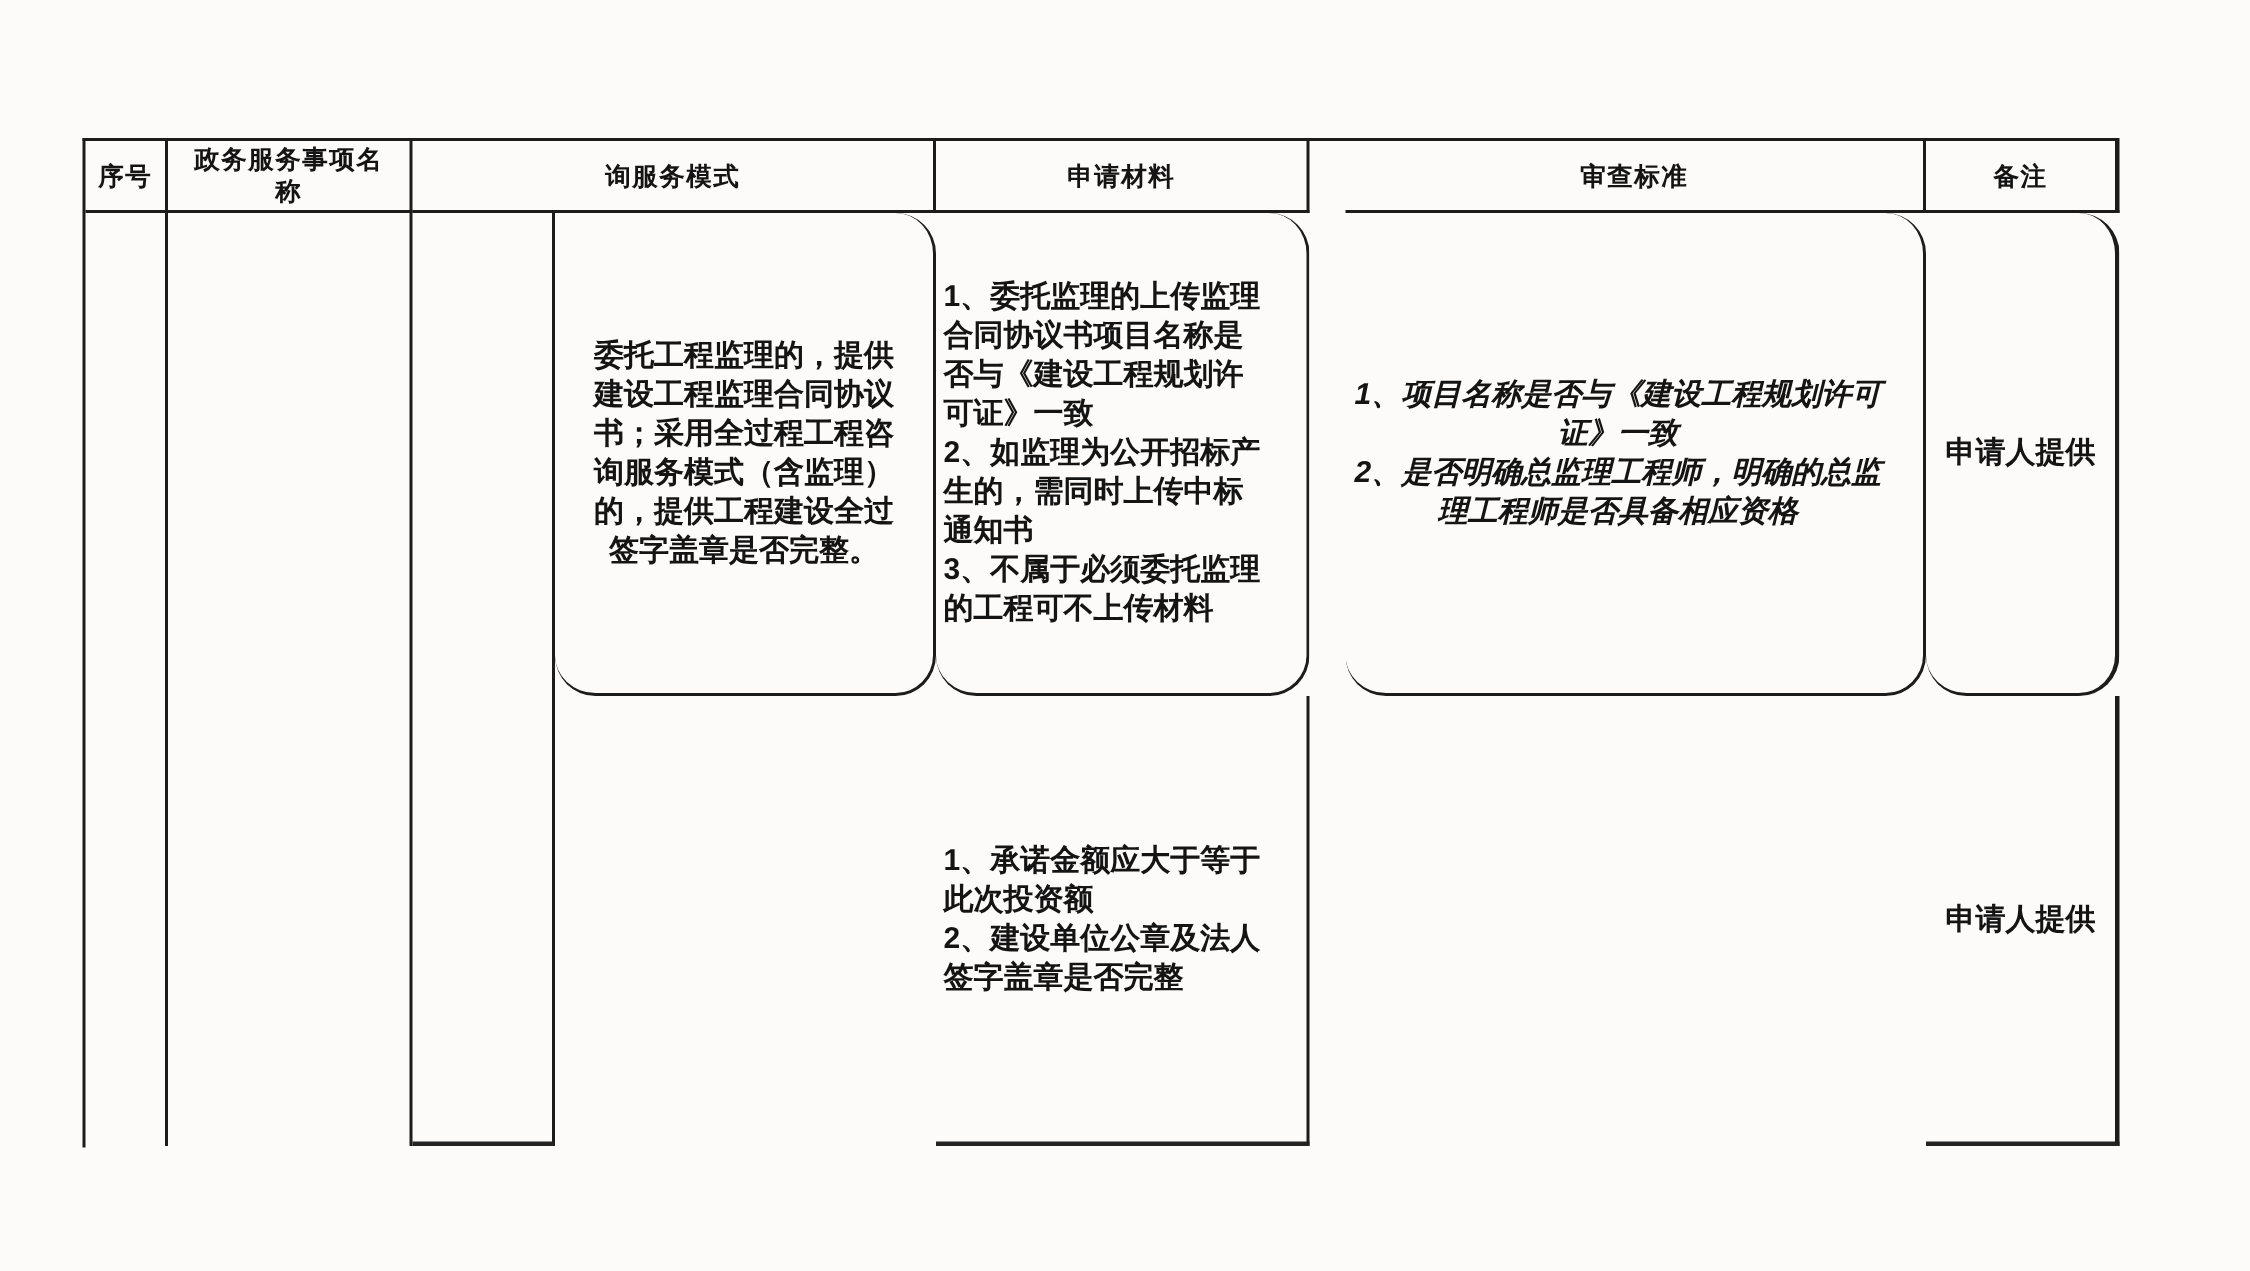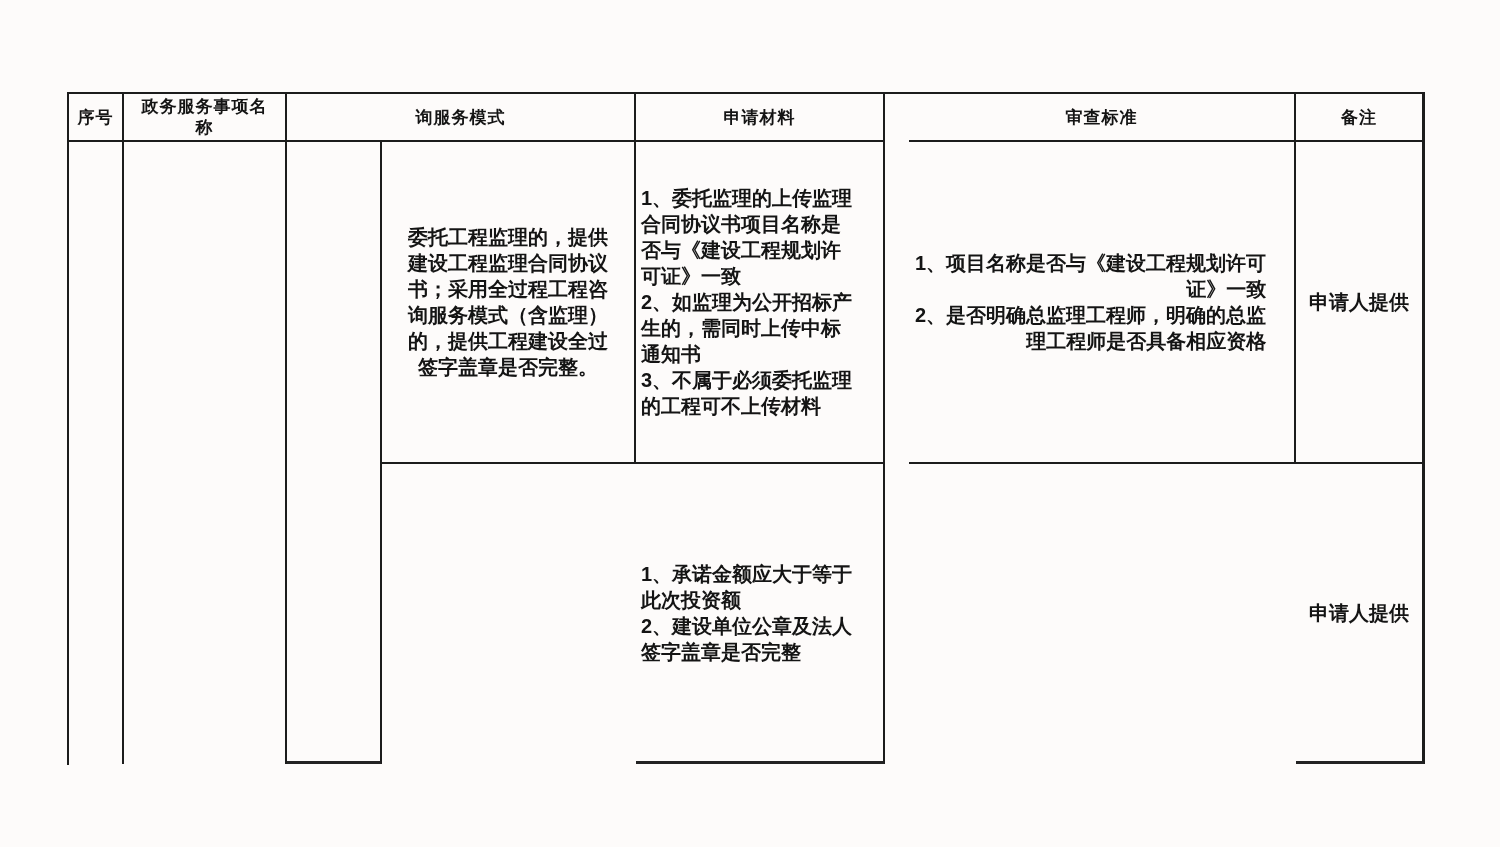--- a/index.html
+++ b/index.html
@@ -8,21 +8,21 @@
     background: #fdfbfa;
     font-family: "Liberation Sans", "DejaVu Sans", sans-serif;
     overflow: hidden;
   }
   #canvas {
     position: relative;
     width: 1500px; height: 847px;
   }
   #doc-table {
     position: absolute;
-    left: 67px; top: 92px;
+    left: 55px; top: 92px;
     width: 1358px; height: 673px;
     box-sizing: border-box;
     display: grid;
     grid-template-columns: 55px 163px 95px 254px 249px 411px 129px;
     grid-template-rows: 48px 322px 300px;
     border-top: 2px solid #1c1c1c;
     border-left: 2px solid #1c1c1c;
   }
   .cell {
     box-sizing: border-box;
@@ -52,29 +52,29 @@
   .hd-name { padding: 0 10px; }
   .body-txt {
     font-size: 20px;
     line-height: 26px;
   }
   .mat-cell  { padding: 0 12px; }
   .mat-cell .txt { text-align: center; width: 100%; }
   .acc-cell  { padding: 0 8px 0 5px; justify-content: flex-start; }
   .acc-cell .txt { text-align: left; }
   .rev-cell  { padding: 0 10px 0 6px; justify-content: flex-start; }
-  .rev-cell .txt { text-align: right; }
+  .rev-cell .txt { text-align: center; font-style: italic; }
   .rem-cell .txt { text-align: left; }
 
   
   .gc1 { grid-column: 1; } .gc2 { grid-column: 2; } .gc3 { grid-column: 3; }
   .gc4 { grid-column: 4; } .gc5 { grid-column: 5; } .gc6 { grid-column: 6; margin-left: 24px; }
   .gc7 { grid-column: 7; }
   .gc34 { grid-column: 3 / 5; }
-  .gr1 { grid-row: 1; } .gr2 { grid-row: 2; } .gr3 { grid-row: 3; }
+  .gr1 { grid-row: 1; } .gr2 { grid-row: 2; border-radius: 27px; } .gr3 { grid-row: 3; }
   .gr23 { grid-row: 2 / 4; }
 </style>
 </head>
 <body>
 
 <div id="canvas">
   <div id="doc-table">
 
     <div class="cell hd gc1 gr1">
       <span class="txt">序号</span>

